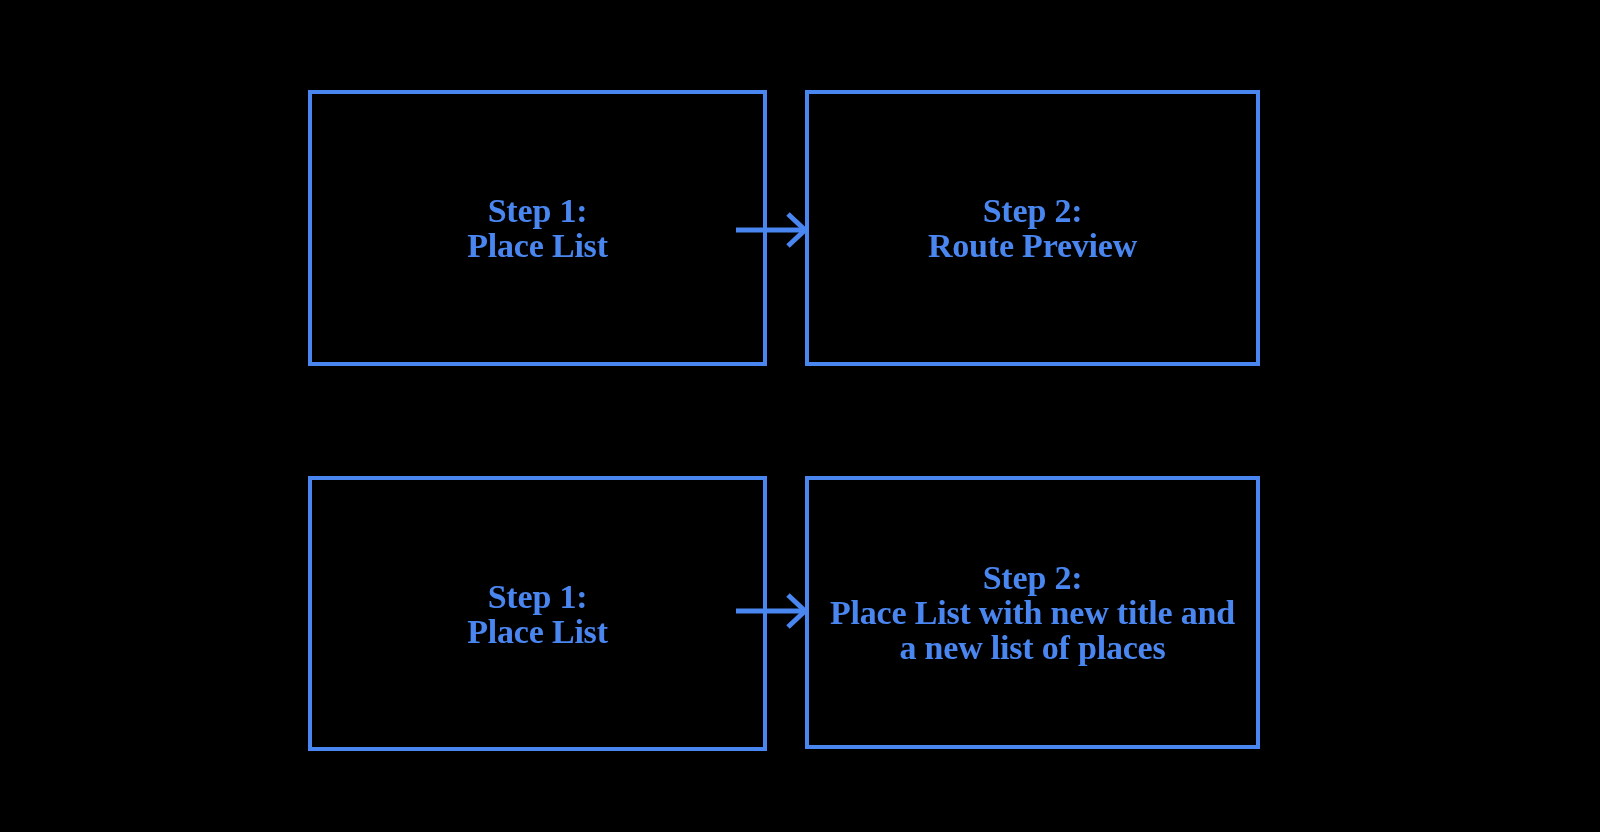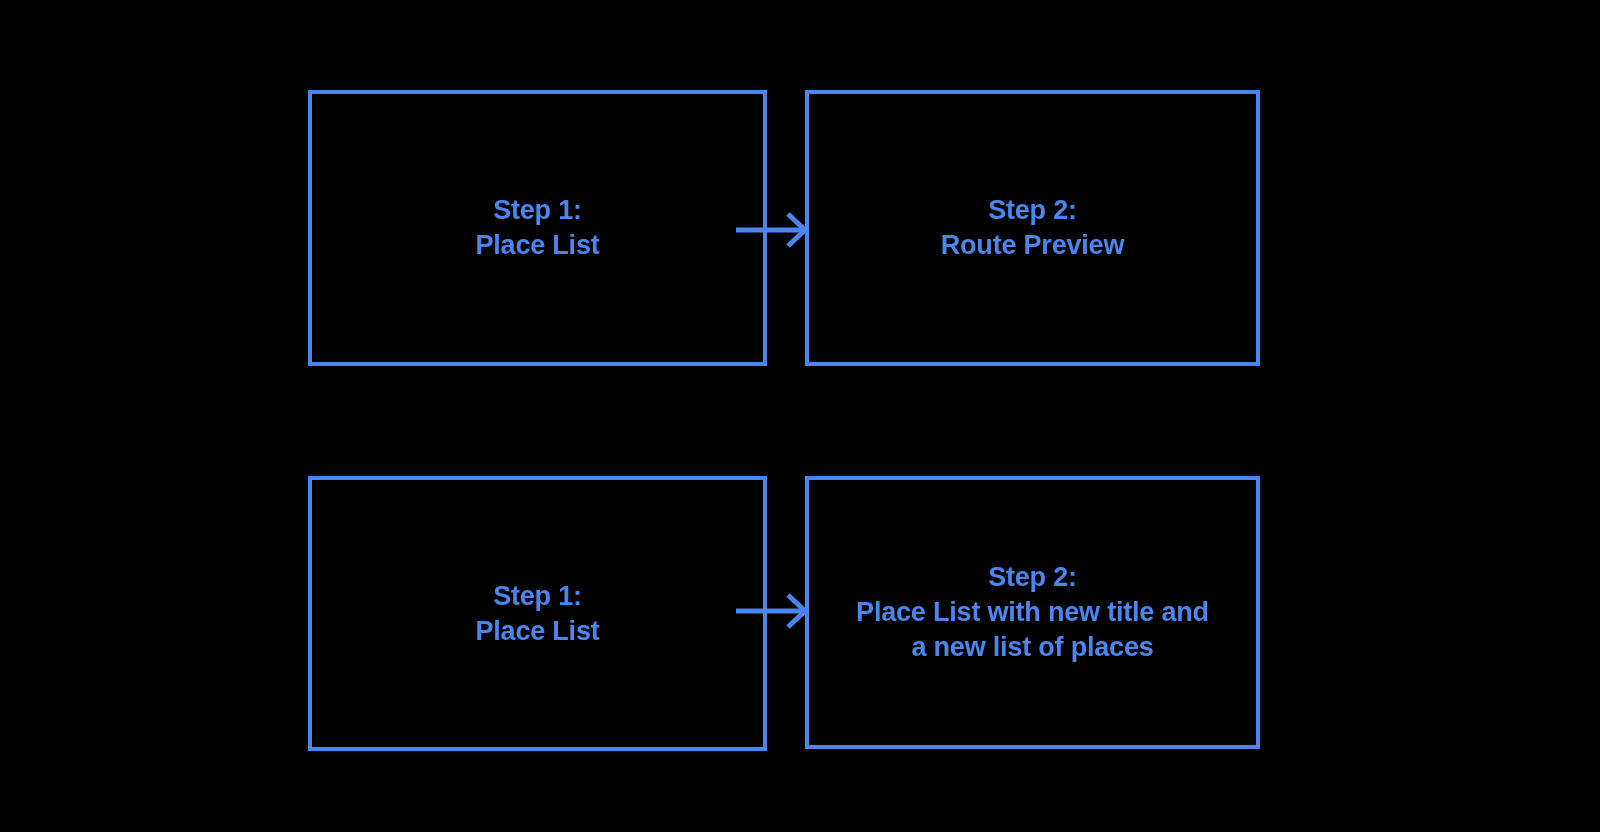--- a/index.html
+++ b/index.html
@@ -34,23 +34,23 @@
     border: 4px solid #4a86f0;
     background: transparent;
     display: flex;
     align-items: center;
     justify-content: center;
     text-align: center;
   }
 
   .box-label {
     color: #4a86f0;
-    font-family: Liberation Sans, sans-serif;
+    font-family: Liberation Serif, serif;
     font-weight: bold;
-    font-size: 27px;
+    font-size: 34px;
     line-height: 35px;
     letter-spacing: -0.2px;
     white-space: pre-line;
     text-align: center;
     padding: 0 10px;
   }
 
   .connector {
     position: absolute;
     overflow: visible;

